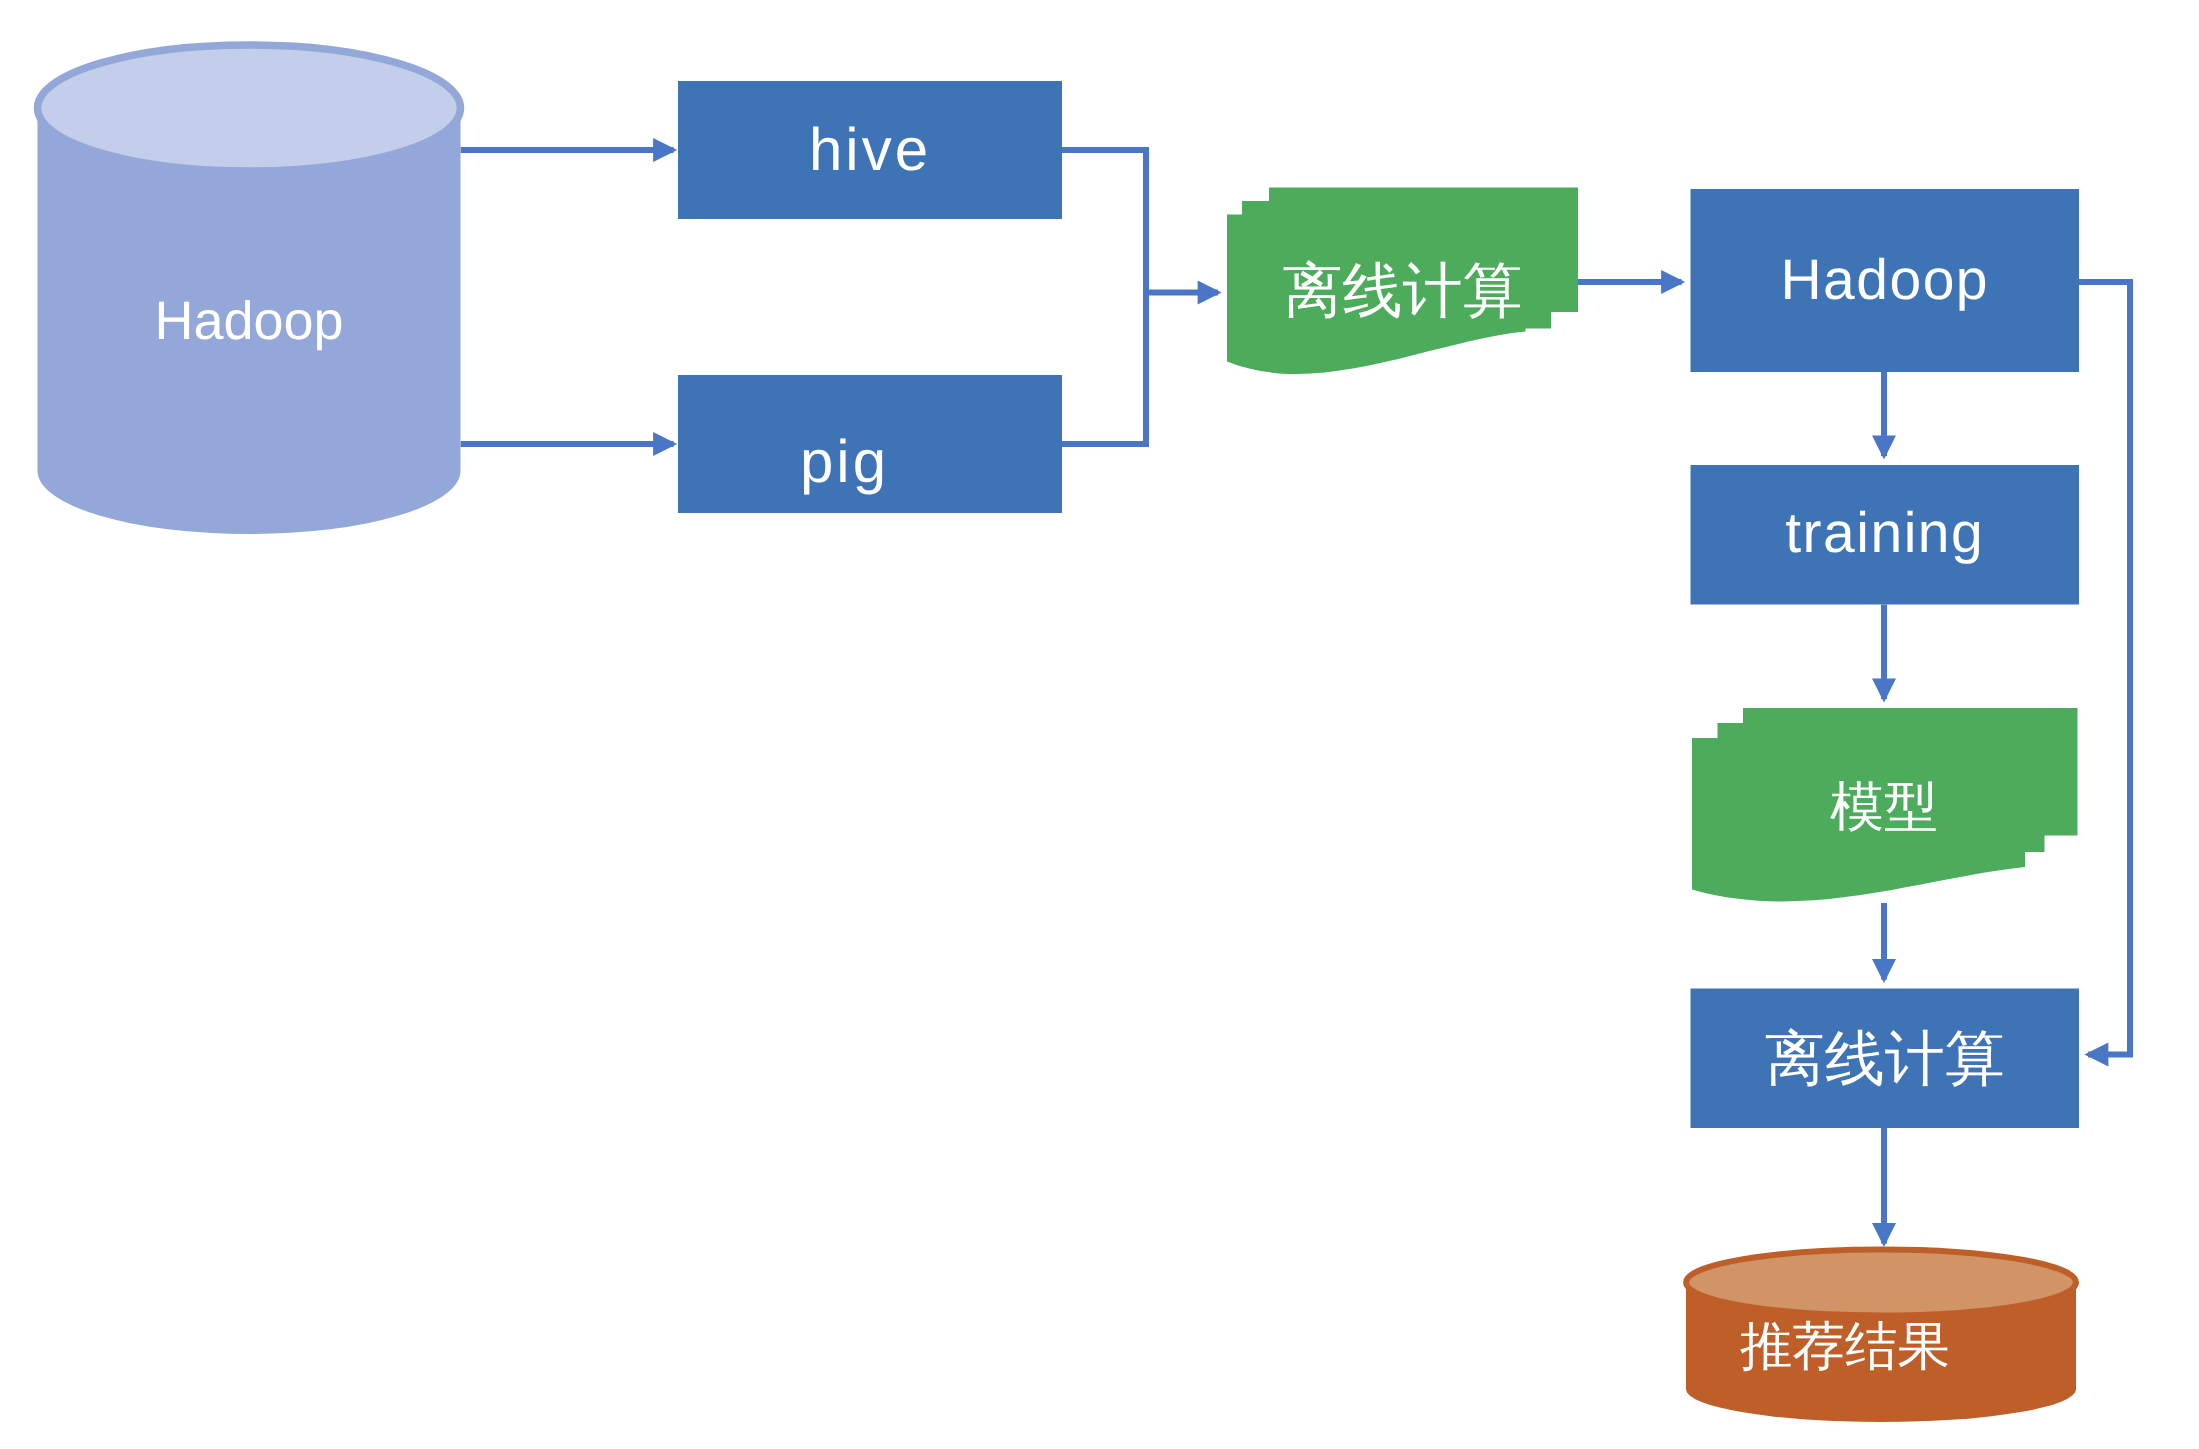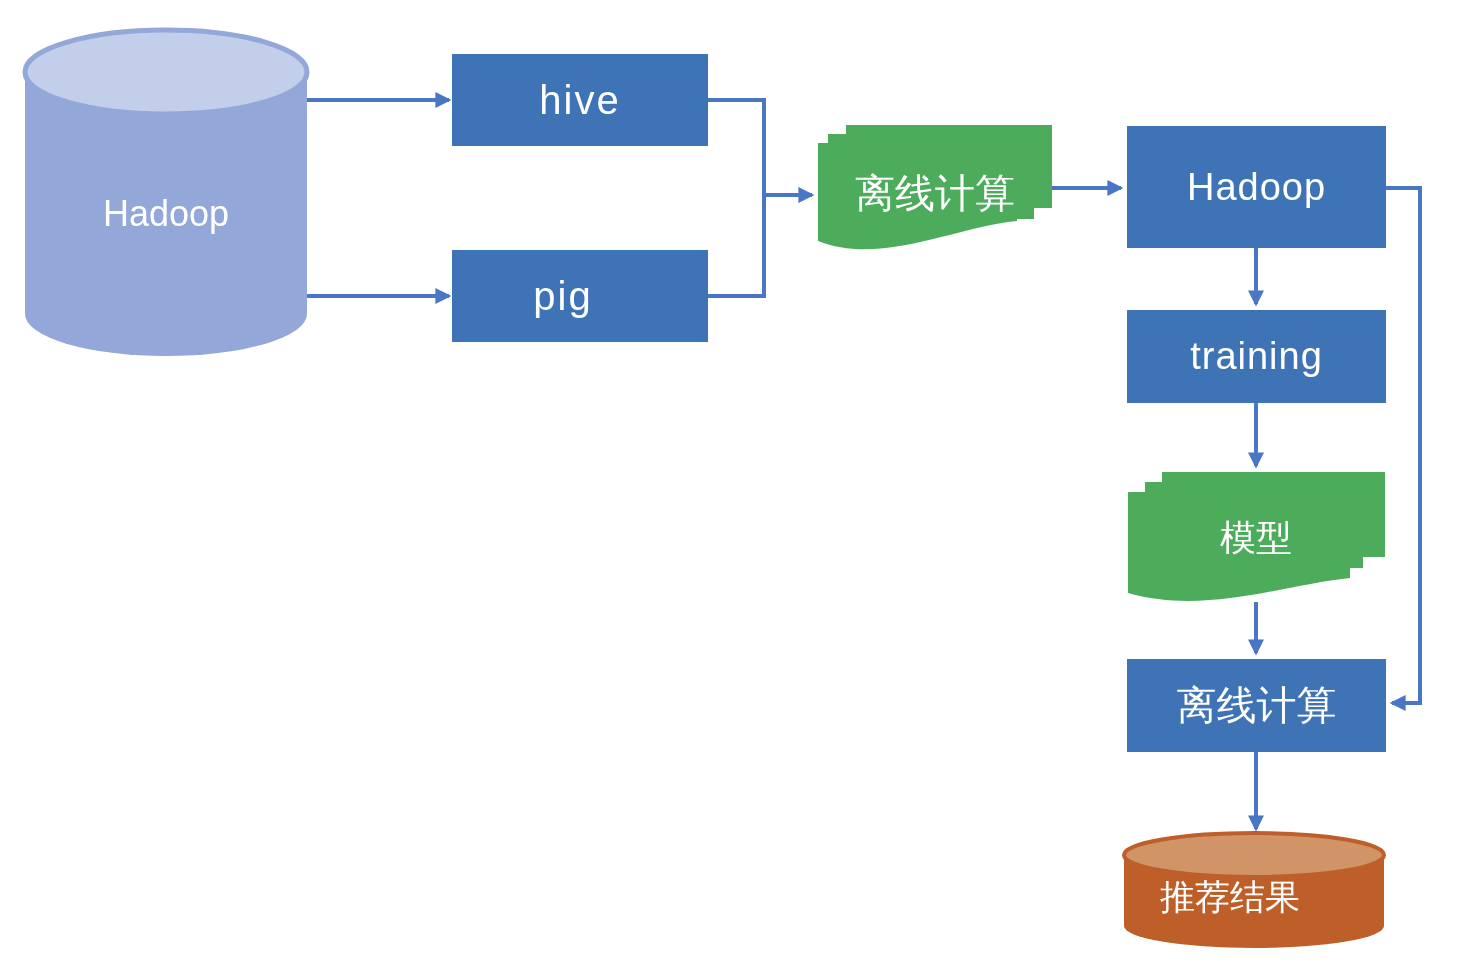--- a/index.html
+++ b/index.html
@@ -14,21 +14,21 @@
   .node-label{
     position:absolute;
     display:flex;align-items:center;justify-content:center;
     color:#ffffff;
     font-weight:300;
     pointer-events:none;
     white-space:nowrap;
   }
   .lbl-hadoop  {left:25px;   top:72px;  width:282px; height:284px; font-size:36px;}
   .lbl-hive    {left:452px;  top:54px;  width:256px; height:92px;  font-size:40px; letter-spacing:2px;}
-  .lbl-pig     {left:452px;  top:250px; width:222px; height:92px;  font-size:40px; letter-spacing:2px;}
+  .lbl-pig     {left:452px;  top:262px; width:222px; height:92px;  font-size:40px; letter-spacing:2px;}
   .lbl-tdata   {left:818px;  top:138px; width:234px; height:110px; font-size:40px;}
   .lbl-hermes  {left:1127px; top:126px; width:259px; height:122px; font-size:38px; letter-spacing:1px;}
   .lbl-training{left:1127px; top:310px; width:259px; height:93px;  font-size:38px; letter-spacing:1px;}
   .lbl-model   {left:1127px; top:482px; width:258px; height:112px; font-size:36px;}
   .lbl-offline {left:1127px; top:659px; width:259px; height:93px;  font-size:40px;}
   .lbl-result  {left:1100px; top:855px; width:260px; height:85px;  font-size:35px;}
 </style>
 </head>
 <body>
 

